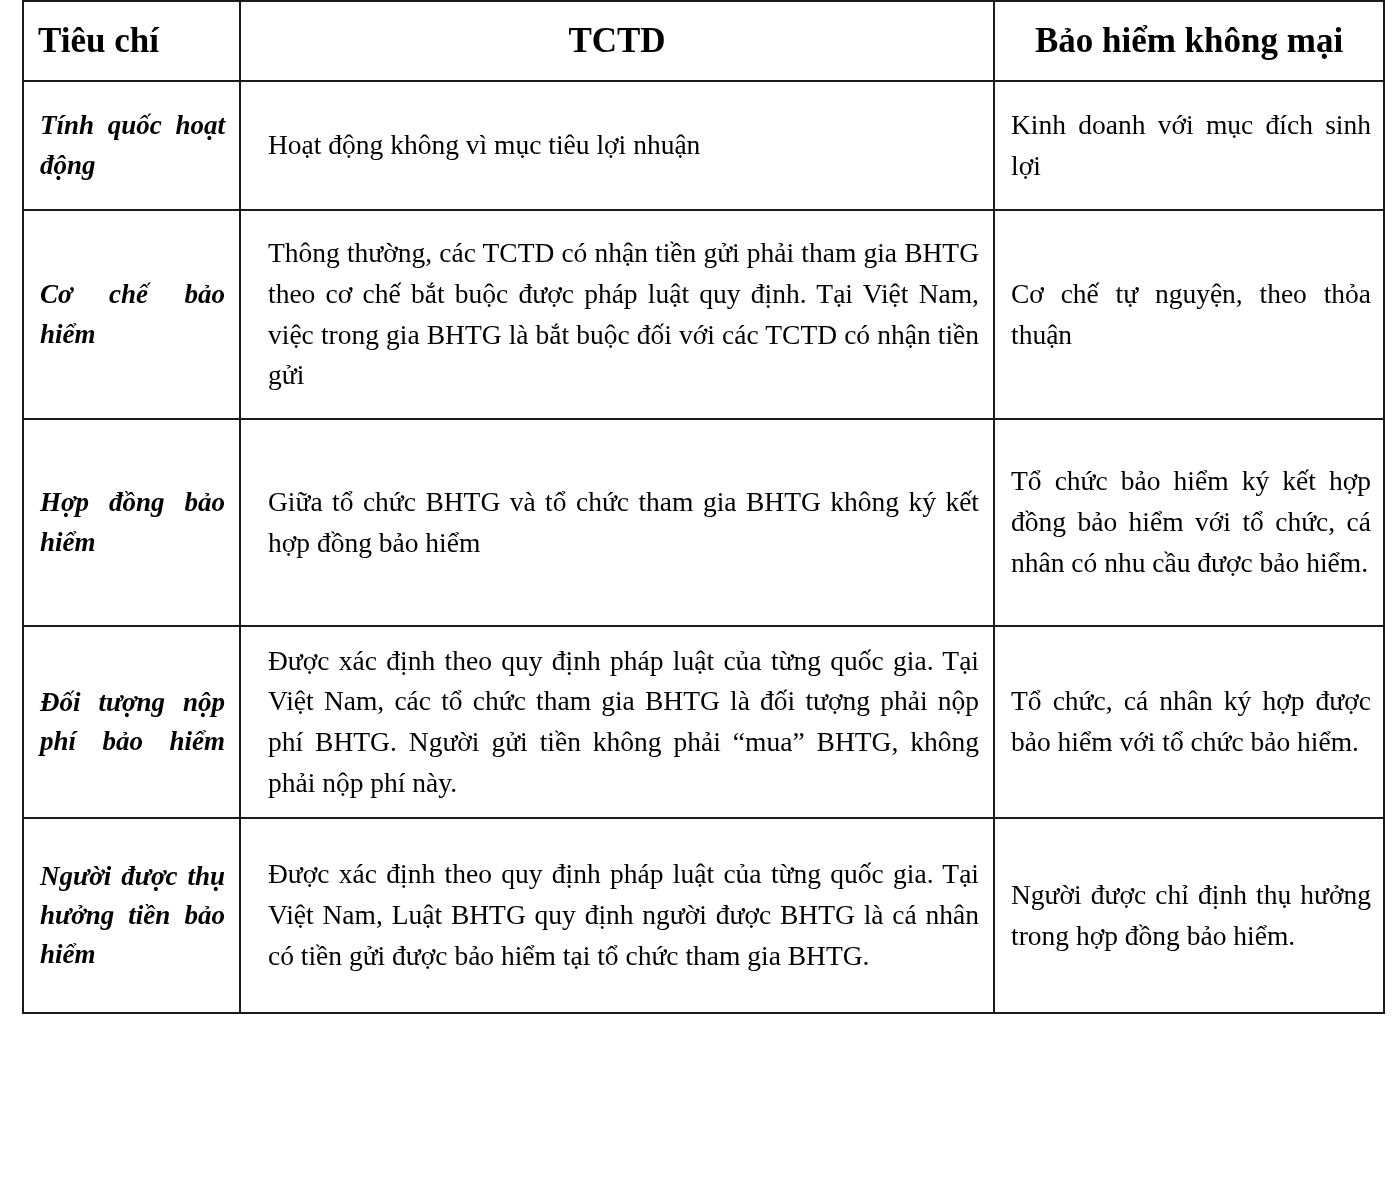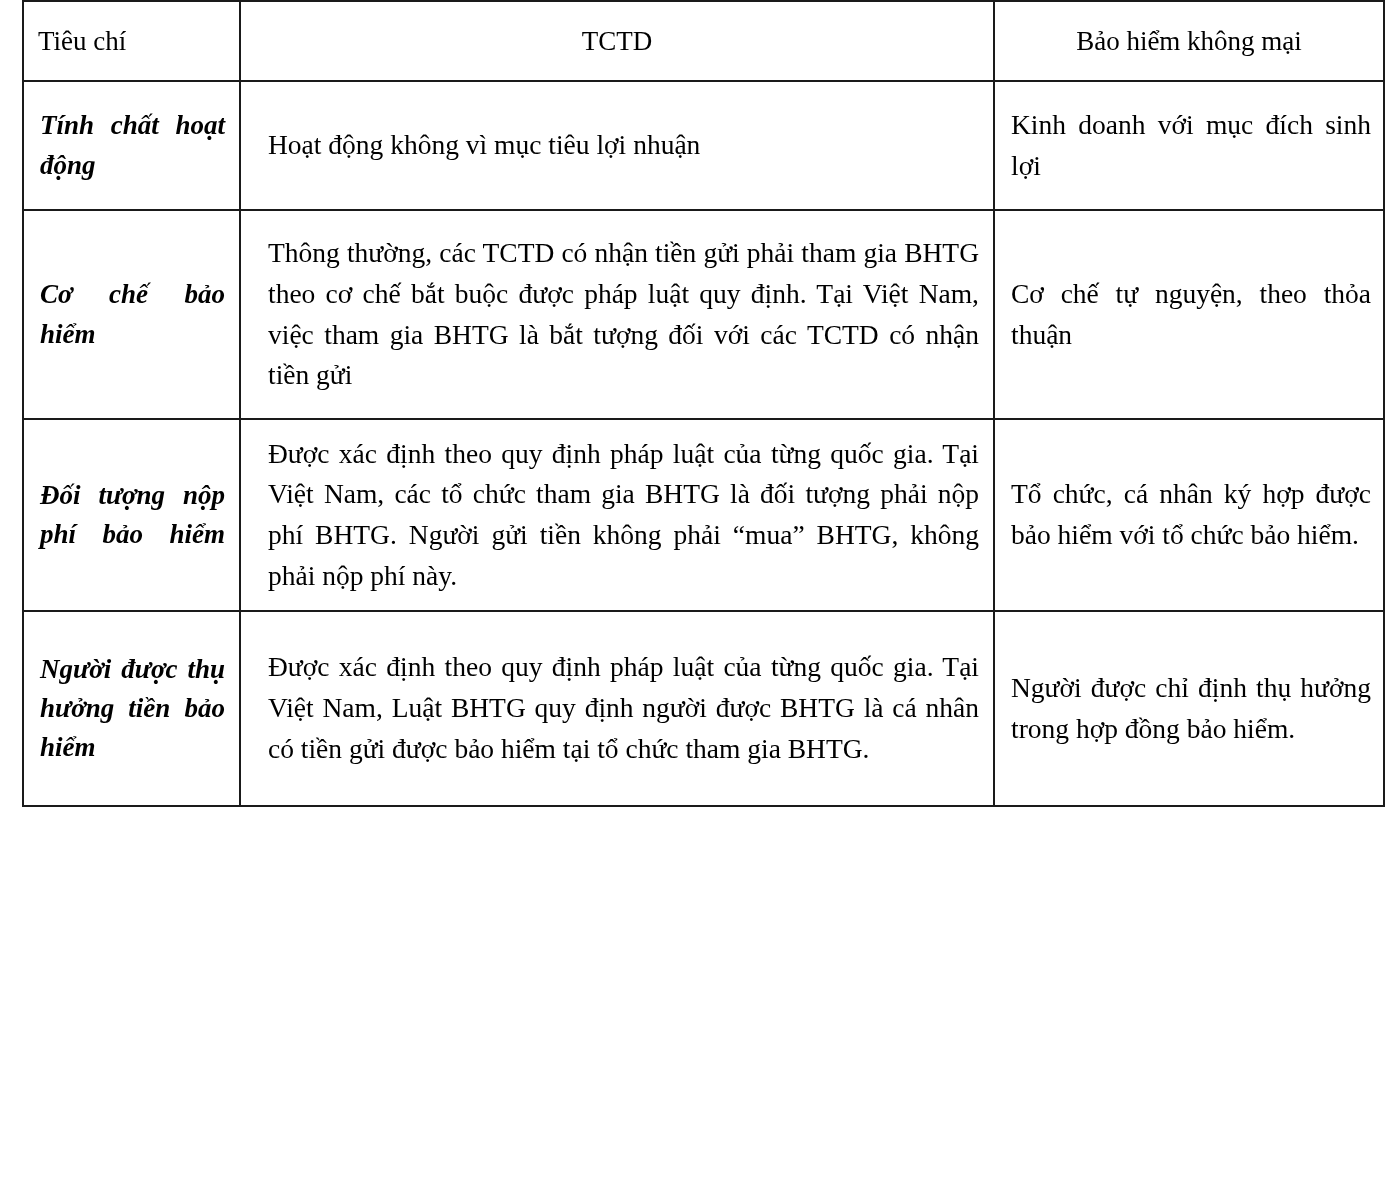--- a/index.html
+++ b/index.html
@@ -42,22 +42,22 @@
   
   col.c1 { width: 217px; }
   col.c2 { width: 754px; }
   col.c3 { width: 390px; }
 
   
   thead th {
     height: 78px;
   }
   .hd-text {
-    font-weight: normal;
-    font-size: 27px;
+    font-weight: bold;
+    font-size: 35px;
     line-height: 1.2;
     text-align: center;
     padding: 0 8px;
   }
   .hd-left {
     text-align: left;
     padding-left: 14px;
   }
 
   
@@ -113,42 +113,53 @@
         <th>
           <div class="hd-text">Bảo hiểm không mại</div>
         </th>
       </tr>
     </thead>
 
     <tbody>
 
       <tr class="r1">
         <td>
-          <div class="crit">Tính chất hoạt động</div>
+          <div class="crit">Tính quốc hoạt động</div>
         </td>
         <td>
           <div class="body-cell">Hoạt động không vì mục tiêu lợi nhuận</div>
         </td>
         <td>
           <div class="body-cell narrow">Kinh doanh với mục đích sinh lợi</div>
         </td>
       </tr>
 
       <tr class="r2">
         <td>
           <div class="crit">Cơ chế bảo hiểm</div>
         </td>
         <td>
-          <div class="body-cell">Thông thường, các TCTD có nhận tiền gửi phải tham gia BHTG theo cơ chế bắt buộc được pháp luật quy định. Tại Việt Nam, việc tham gia BHTG là bắt tượng đối với các TCTD có nhận tiền gửi</div>
+          <div class="body-cell">Thông thường, các TCTD có nhận tiền gửi phải tham gia BHTG theo cơ chế bắt buộc được pháp luật quy định. Tại Việt Nam, việc trong gia BHTG là bắt buộc đối với các TCTD có nhận tiền gửi</div>
         </td>
         <td>
           <div class="body-cell narrow">Cơ chế tự nguyện, theo thỏa thuận</div>
         </td>
       </tr>
 
+      <tr class="r3">
+        <td>
+          <div class="crit">Hợp đồng bảo hiểm</div>
+        </td>
+        <td>
+          <div class="body-cell">Giữa tổ chức BHTG và tổ chức tham gia BHTG không ký kết hợp đồng bảo hiểm</div>
+        </td>
+        <td>
+          <div class="body-cell narrow">Tổ chức bảo hiểm ký kết hợp đồng bảo hiểm với tổ chức, cá nhân có nhu cầu được bảo hiểm.</div>
+        </td>
+      </tr>
 
 
       <tr class="r5">
         <td>
           <div class="crit">Đối tượng nộp phí bảo hiểm</div>
         </td>
         <td>
           <div class="body-cell">Được xác định theo quy định pháp luật của từng quốc gia. Tại Việt Nam, các tổ chức tham gia BHTG là đối tượng phải nộp phí BHTG. Người gửi tiền không phải “mua” BHTG, không phải nộp phí này.</div>
         </td>
         <td>

